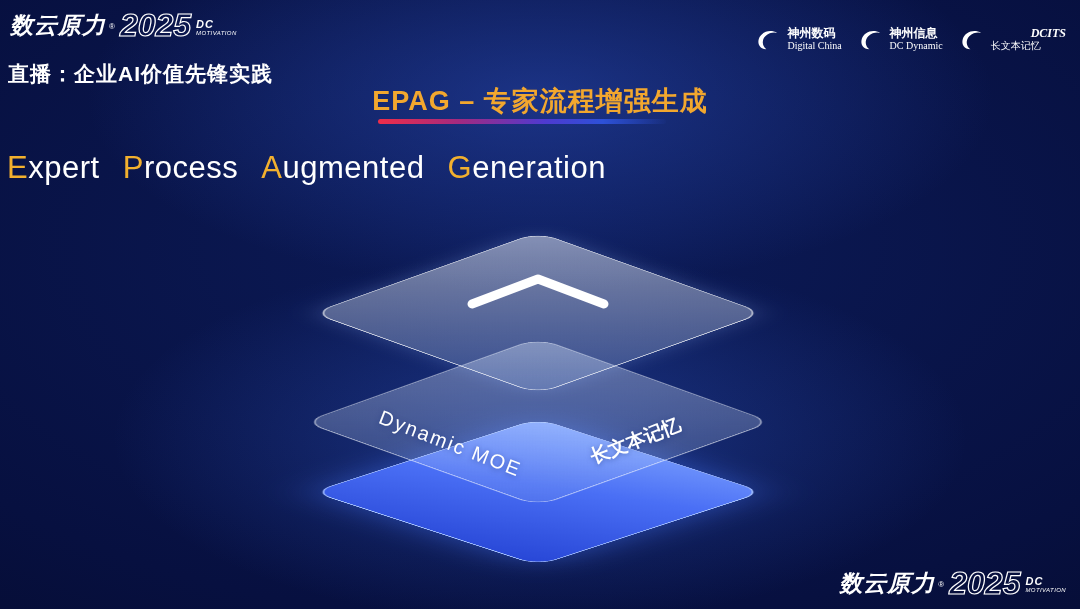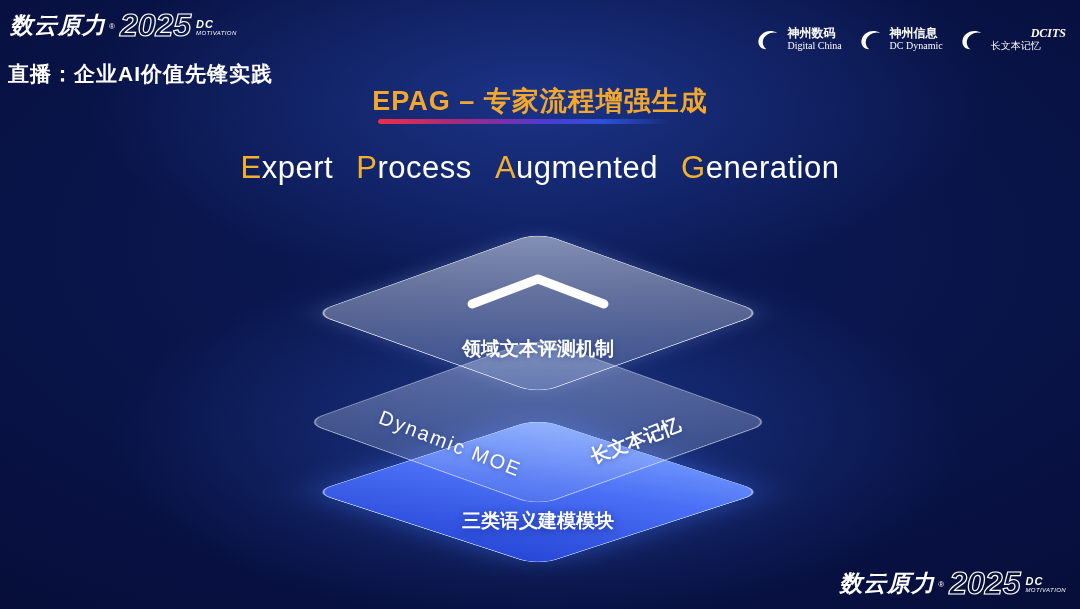--- a/index.html
+++ b/index.html
@@ -38,21 +38,21 @@
   
   .partners { position:absolute; top:26px; right:14px; display:flex; gap:16px; align-items:center; z-index:50;font-family:Liberation Serif, serif; }
   .partner { display:flex; align-items:center; gap:6px; }
   .partner svg { width:26px; height:26px; display:block; }
   .partner-text { display:flex; flex-direction:column; line-height:1.2; }
   .p1 { font-size:12px; font-weight:bold; }
   .p1.italic { font-style:italic;margin-left:40px; }
   .p2 { font-size:10px; }
 
   
-  .egen-title { position:absolute; top:150px; left:0; width:100%; text-align:center;
+  .egen-title { position:absolute; top:150px; left:0; width:100%; text-align:left;
                 font-size:31px; letter-spacing:0.5px; z-index:5; }
   .egen-title .word { margin:0 7px; }
   .egen-title .cap { color:#F2B02E; }
 
   
   .stage { position:absolute; inset:0; z-index:10; }
   .diamond { position:absolute; border-radius:26px; }
   #layer-top {
     left:378px; top:153px; width:320px; height:320px; z-index:30;
     transform:rotateX(69deg) rotateZ(45deg);
@@ -147,24 +147,22 @@
 
 <div class="stage">
   <div id="layer-bottom" class="diamond"></div>
   <div id="layer-mid" class="diamond"></div>
   <div id="layer-top" class="diamond"></div>
 
   <svg class="chevron" viewBox="0 0 152 42">
     <polyline points="10,34 76,9 142,34" fill="none" stroke="#ffffff" stroke-width="9" stroke-linecap="round" stroke-linejoin="round"></polyline>
   </svg>
 
-  <div class="label-top">领域文本评测机制</div>
   <div class="label-dynamic">Dynamic MOE</div>
   <div class="label-longtext">长文本记忆</div>
-  <div class="label-bottom">三类语义建模模块</div>
 </div>
 
 <div id="brand-bottom-right" class="brand">
   <span class="brand-cn">数云原力</span>
   <span class="brand-reg">®</span>
   <span class="brand-year">2025</span>
   <span class="brand-tag">
     <span class="t1">DC</span>
     <span class="t2">MOTIVATION</span>
   </span>

